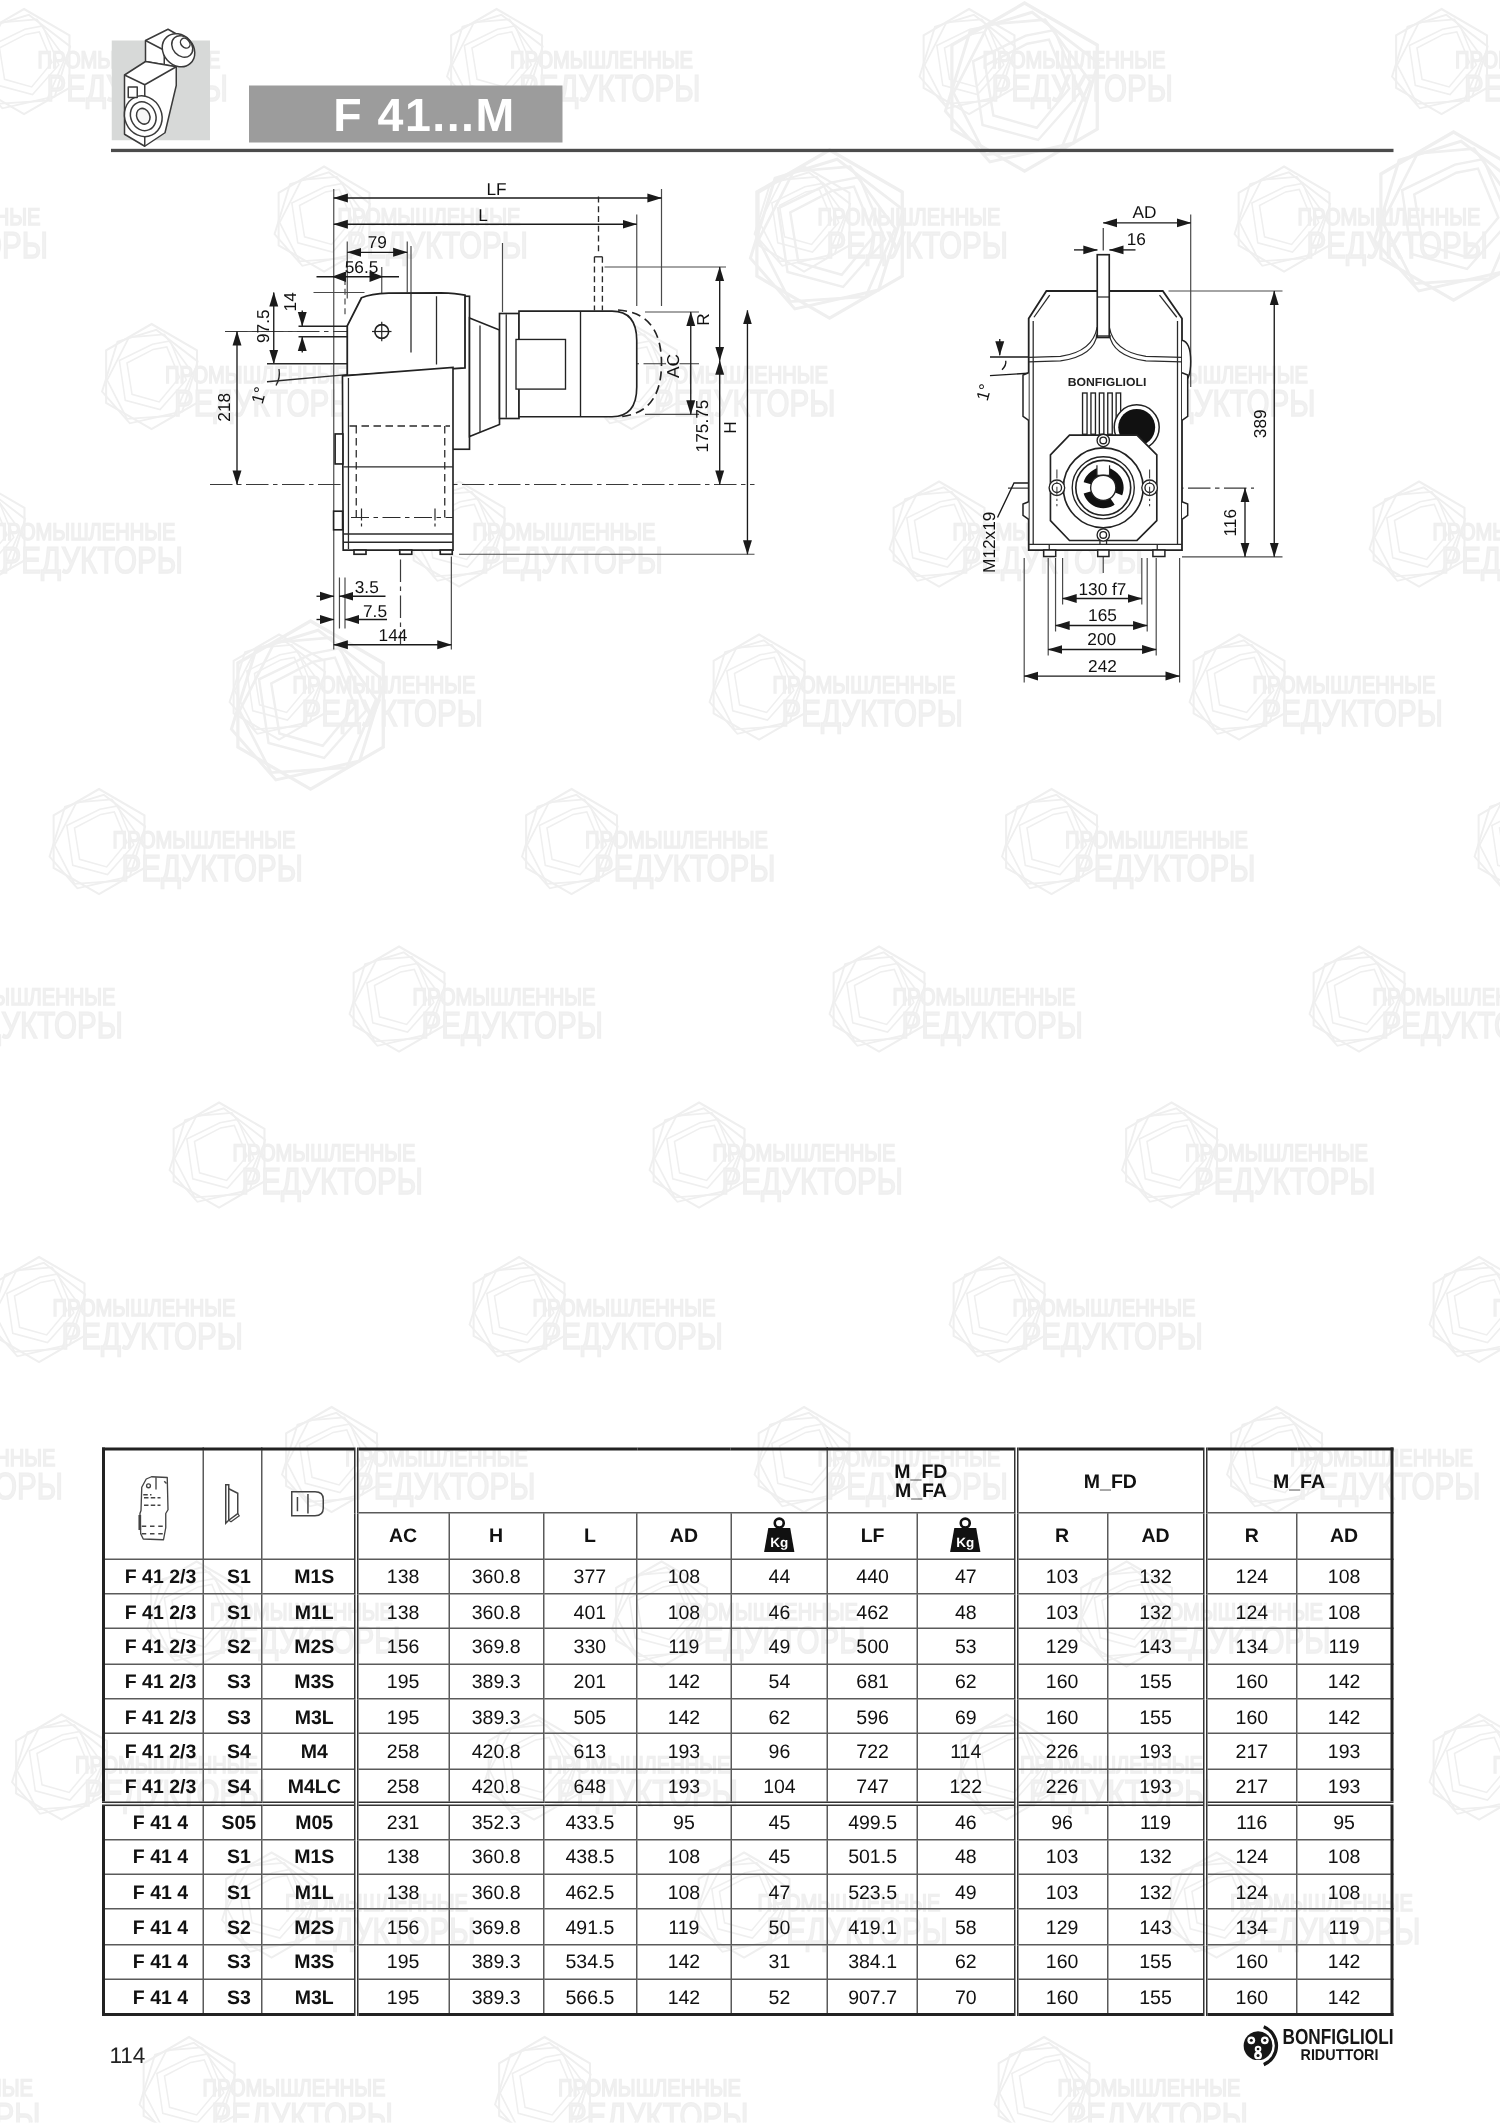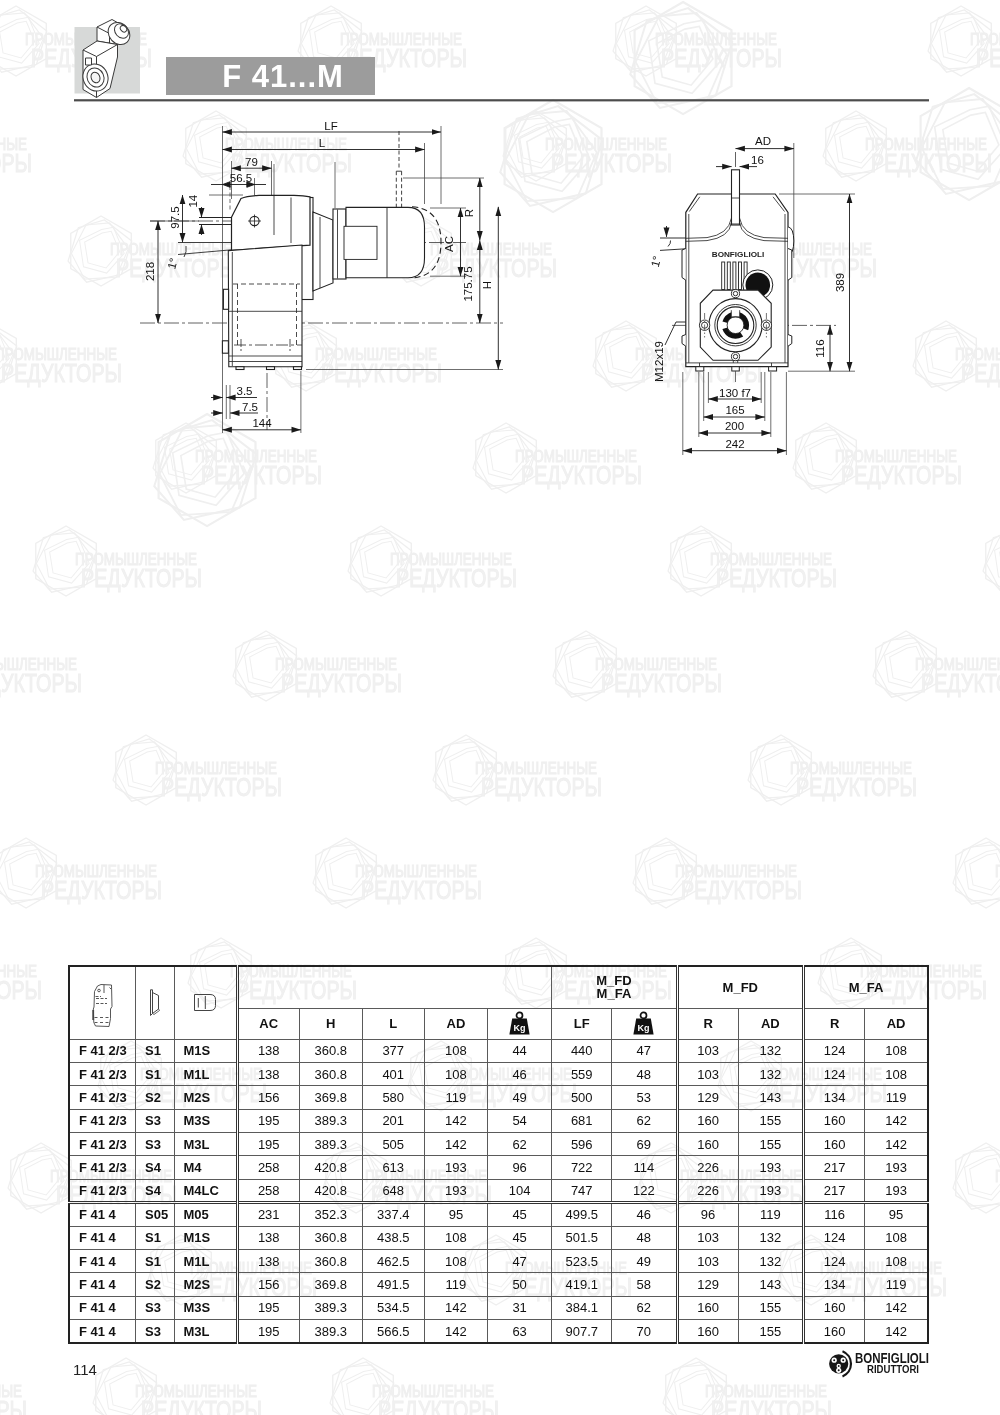--- a/index.html
+++ b/index.html
@@ -2,21 +2,21 @@
 <html><head>
 <meta charset="utf-8">
 <style>
 html,body{margin:0;padding:0;}
 body{width:1000px;height:1415px;background:#fff;font-family:"Liberation Sans",sans-serif;position:relative;overflow:hidden;}
 #pg{position:absolute;left:0;top:0;}
 #tblwrap{position:absolute;left:68px;top:965px;}
 table.main{border-collapse:collapse;table-layout:fixed;width:860px;}
 table.main td{border:1px solid #5a5a5a;padding:0;text-align:center;vertical-align:middle;font-size:13px;color:#111;overflow:hidden;line-height:1;}
 table.main td.b{font-weight:bold;}
-table.main td.l{text-align:left;padding-left:9px;}
+table.main td.l{text-align:center;padding-left:9px;}
 table.main td.dbl{border-left:3px double #333;}
 table.main tr.sep td{border-top:3px double #333;}
 </style>
 </head>
 <body>
 <svg id="pg" width="1000" height="1415" viewBox="0 0 1000 1415">
 <defs>
 <g id="hexraw">
  <polygon points="31,0 57.8,15.5 57.8,46.5 31,62 4.2,46.5 4.2,15.5" fill="none" stroke-width="1.2"></polygon>
  <polygon points="33.8,3.4 58.2,22.1 49.1,51.6 18.2,58.6 1.8,39.9 10.9,10.4" fill="none" stroke-width="1.1"></polygon>
@@ -515,34 +515,34 @@
         </tr>
 <tr style="height:23.4px">
           <td class="b l">F 41 2/3</td>
           <td class="b l">S1</td>
           <td class="b l">M1L</td>
           <td class="dbl">138</td>
           <td>360.8</td>
           <td>401</td>
           <td>108</td>
           <td>46</td>
-          <td>559</td>
+          <td>462</td>
           <td>48</td>
           <td class="dbl">103</td>
           <td>132</td>
           <td class="dbl">124</td>
           <td>108</td>
         </tr>
 <tr style="height:23.4px">
           <td class="b l">F 41 2/3</td>
           <td class="b l">S2</td>
           <td class="b l">M2S</td>
           <td class="dbl">156</td>
           <td>369.8</td>
-          <td>580</td>
+          <td>330</td>
           <td>119</td>
           <td>49</td>
           <td>500</td>
           <td>53</td>
           <td class="dbl">129</td>
           <td>143</td>
           <td class="dbl">134</td>
           <td>119</td>
         </tr>
 <tr style="height:23.4px">
@@ -608,21 +608,21 @@
           <td>193</td>
           <td class="dbl">217</td>
           <td>193</td>
         </tr>
 <tr style="height:23.4px" class="sep">
           <td class="b l">F 41 4</td>
           <td class="b l">S05</td>
           <td class="b l">M05</td>
           <td class="dbl">231</td>
           <td>352.3</td>
-          <td>337.4</td>
+          <td>433.5</td>
           <td>95</td>
           <td>45</td>
           <td>499.5</td>
           <td>46</td>
           <td class="dbl">96</td>
           <td>119</td>
           <td class="dbl">116</td>
           <td>95</td>
         </tr>
 <tr style="height:23.4px">
@@ -690,21 +690,21 @@
           <td>142</td>
         </tr>
 <tr style="height:23.4px">
           <td class="b l">F 41 4</td>
           <td class="b l">S3</td>
           <td class="b l">M3L</td>
           <td class="dbl">195</td>
           <td>389.3</td>
           <td>566.5</td>
           <td>142</td>
-          <td>63</td>
+          <td>52</td>
           <td>907.7</td>
           <td>70</td>
           <td class="dbl">160</td>
           <td>155</td>
           <td class="dbl">160</td>
           <td>142</td>
         </tr>
 </tbody>
     </table>
   </div>

